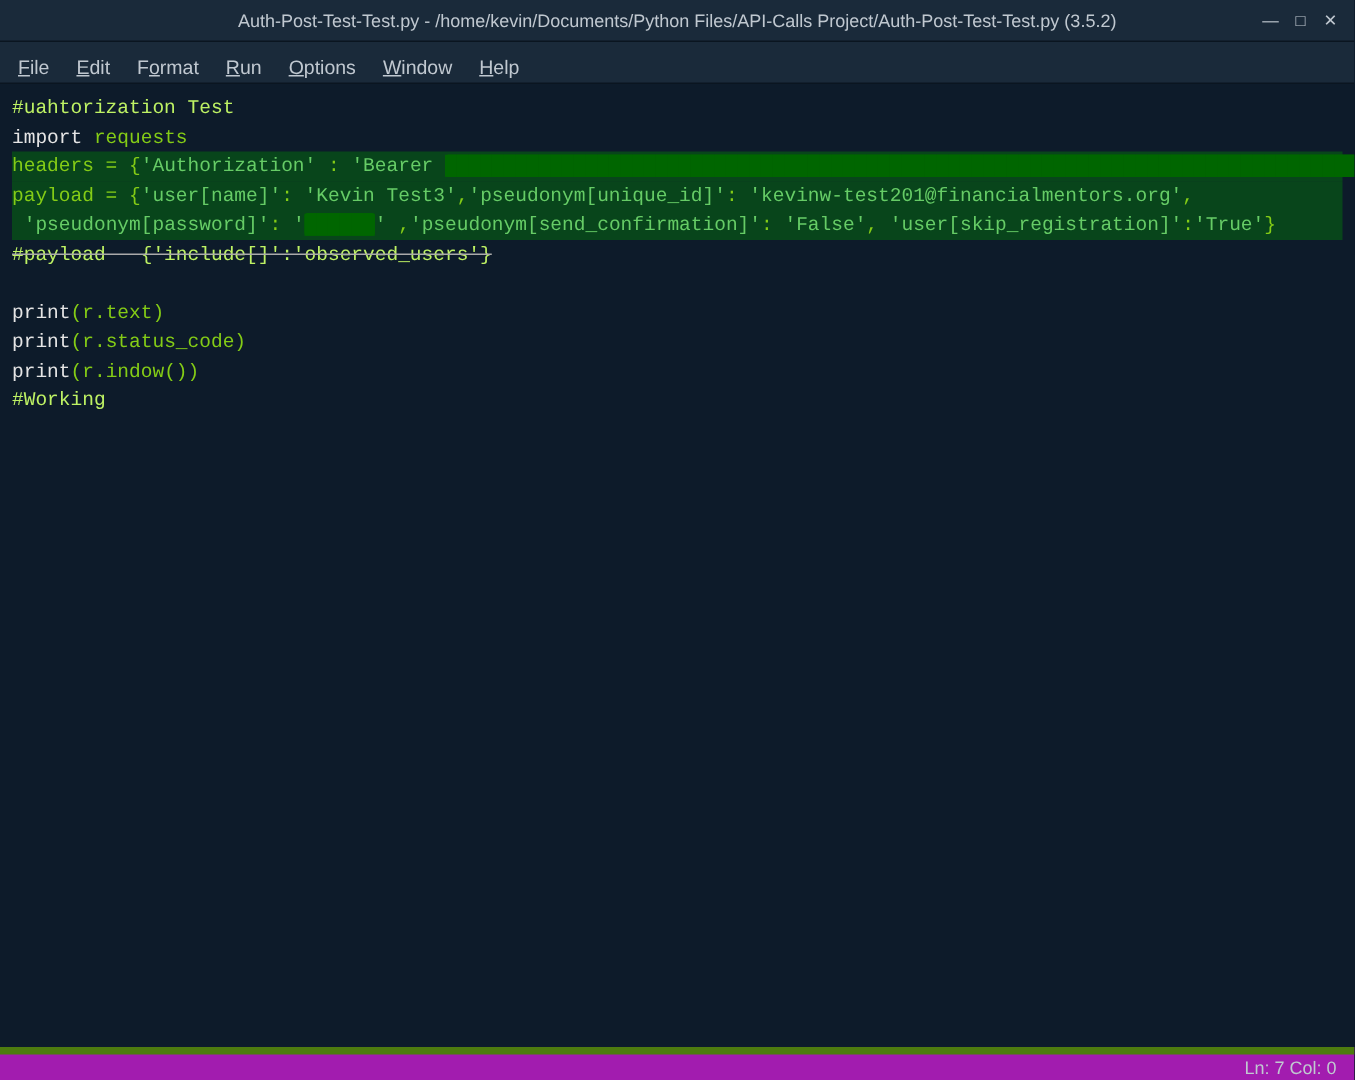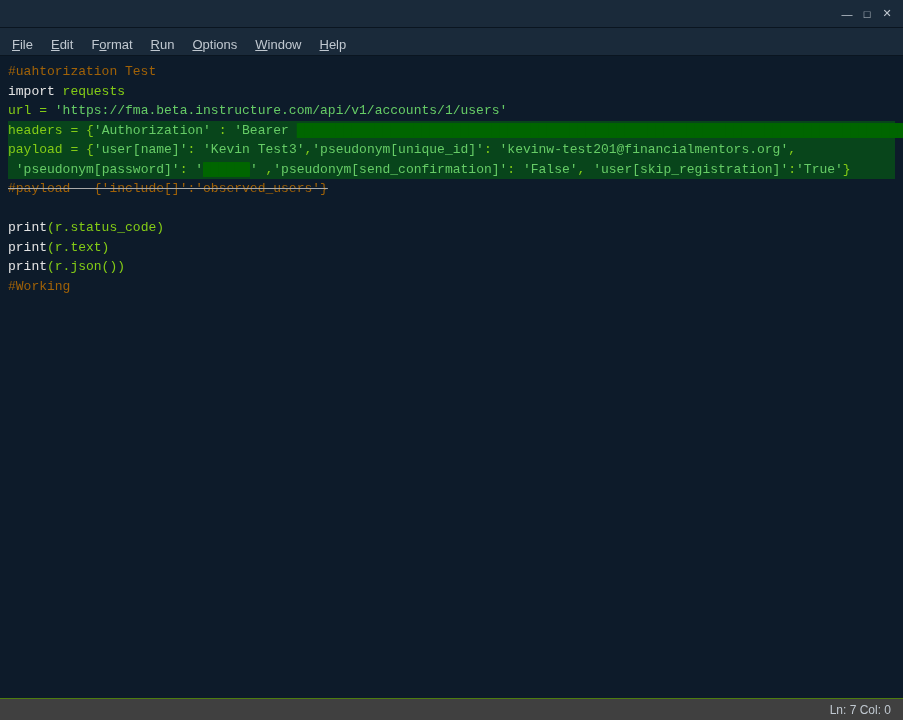--- a/index.html
+++ b/index.html
@@ -80,59 +80,60 @@
       padding: 6px 8px;
       overflow: hidden;
       position: relative;
     }
     .code-line {
       line-height: 1.5;
       white-space: pre;
       display: block;
     }
     
-    .c-comment { color: #a16207; }
+    .c-comment { color: #bef264; }
     .c-keyword { color: #e5e5e5; }
     .c-string { color: #66cc66; }
     .c-white { color: #84cc16; }
     .line-selected {
       background-color: rgba(0, 150, 0, 0.35);
     }
     .line-strikethrough {
       text-decoration: line-through;
       text-decoration-color: #aaaaaa;
       color: #888888;
     }
 
     #status-bar {
-      background: #404040;
+      background: #a21caf;
       height: 22px;
       display: flex;
       align-items: center;
       justify-content: flex-end;
       padding: 0 12px;
-      border-top: 1px solid #4d7c0f;
+      border-top: 5px solid #4d7c0f;
       flex-shrink: 0;
     }
     #status-text {
       color: #c0c8d0;
       font-family: sans-serif;
       font-size: 12px;
     }
 
     .redacted {
       background-color: #006600;
       color: #006600;
       border-radius: 2px;
     }
   </style>
 </head>
 <body>
 
 <div id="title-bar">
+  <span id="title-text">Auth-Post-Test-Test.py - /home/kevin/Documents/Python Files/API-Calls Project/Auth-Post-Test-Test.py (3.5.2)</span>
   <div id="window-controls">
     <div class="win-btn">—</div>
     <div class="win-btn">□</div>
     <div class="win-btn">✕</div>
   </div>
 </div>
 
 <div id="menu-bar">
   <span class="menu-item"><u>F</u>ile</span>
   <span class="menu-item"><u>E</u>dit</span>
@@ -143,38 +144,37 @@
   <span class="menu-item"><u>H</u>elp</span>
 </div>
 
 <div id="editor-area">
 
   <span class="code-line"><span class="c-comment">#uahtorization Test</span></span>
 
   <span class="code-line"><span class="c-keyword">import</span><span class="c-white"> requests</span></span>
 
 
-  <span class="code-line"><span class="c-white">url = </span><span class="c-string">'https://fma.beta.instructure.com/api/v1/accounts/1/users'</span></span>
 
   <span class="code-line line-selected"><span class="c-white">headers = {</span><span class="c-string">'Authorization'</span><span class="c-white"> : </span><span class="c-string">'Bearer </span><span class="redacted">████████████████████████████████████████████████████████████████████████████████████████████████</span></span>
 
   <span class="code-line line-selected"><span class="c-white">payload = {</span><span class="c-string">'user[name]'</span><span class="c-white">: </span><span class="c-string">'Kevin Test3'</span><span class="c-white">,</span><span class="c-string">'pseudonym[unique_id]'</span><span class="c-white">: </span><span class="c-string">'kevinw-test201@financialmentors.org'</span><span class="c-white">,</span></span>
 
   <span class="code-line line-selected"><span class="c-white"> </span><span class="c-string">'pseudonym[password]'</span><span class="c-white">: </span><span class="c-string">'<span class="redacted">██████</span>'</span><span class="c-white"> ,</span><span class="c-string">'pseudonym[send_confirmation]'</span><span class="c-white">: </span><span class="c-string">'False'</span><span class="c-white">, </span><span class="c-string">'user[skip_registration]'</span><span class="c-white">:</span><span class="c-string">'True'</span><span class="c-white">}</span></span>
 
   <span class="code-line line-strikethrough"><span class="c-comment">#payload   {'include[]':'observed_users'}</span></span>
 
 
   <span class="code-line"> </span>
 
+  <span class="code-line"><span class="c-keyword">print</span><span class="c-white">(r.text)</span></span>
+
   <span class="code-line"><span class="c-keyword">print</span><span class="c-white">(r.status_code)</span></span>
 
-  <span class="code-line"><span class="c-keyword">print</span><span class="c-white">(r.text)</span></span>
-
-  <span class="code-line"><span class="c-keyword">print</span><span class="c-white">(r.json())</span></span>
+  <span class="code-line"><span class="c-keyword">print</span><span class="c-white">(r.indow())</span></span>
 
   <span class="code-line"><span class="c-comment">#Working</span></span>
 
 </div>
 
 <div id="status-bar">
   <span id="status-text">Ln: 7   Col: 0</span>
 </div>
 
 </body></html>

